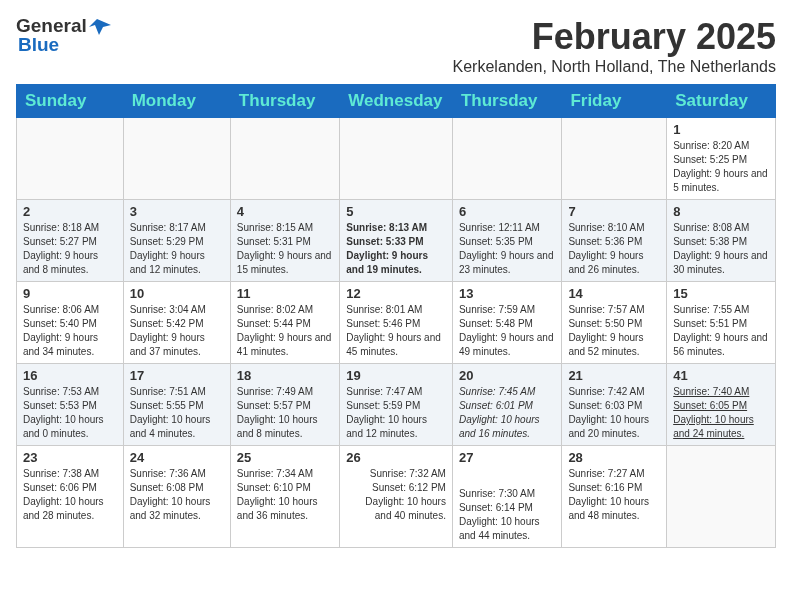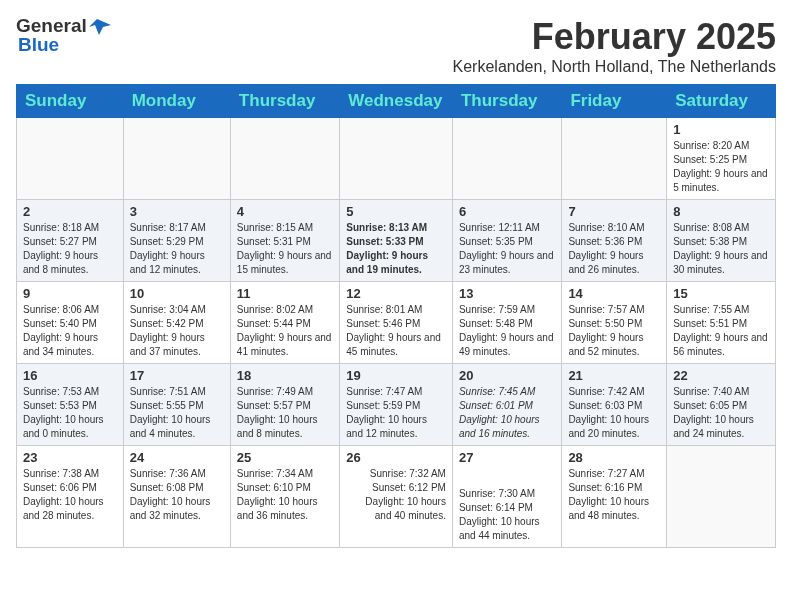--- a/index.html
+++ b/index.html
@@ -244,22 +244,22 @@
 Sunset: 6:01 PM
 Daylight: 10 hours and 16 minutes.</div>
         </td>
         <td>
           <span class="day-num">21</span>
           <div class="day-info" style="white-space: pre-line;">Sunrise: 7:42 AM
 Sunset: 6:03 PM
 Daylight: 10 hours and 20 minutes.</div>
         </td>
         <td>
-          <span class="day-num">22</span>
-          <div class="day-info" style="white-space: pre-line;">Sunrise: 7:40 AM
+          <span class="day-num">41</span>
+          <div class="day-info" style="white-space: pre-line; text-decoration: underline;">Sunrise: 7:40 AM
 Sunset: 6:05 PM
 Daylight: 10 hours and 24 minutes.</div>
         </td>
       </tr>
       <tr>
         <td>
           <span class="day-num">23</span>
           <div class="day-info" style="white-space: pre-line;">Sunrise: 7:38 AM
 Sunset: 6:06 PM
 Daylight: 10 hours and 28 minutes.</div>

